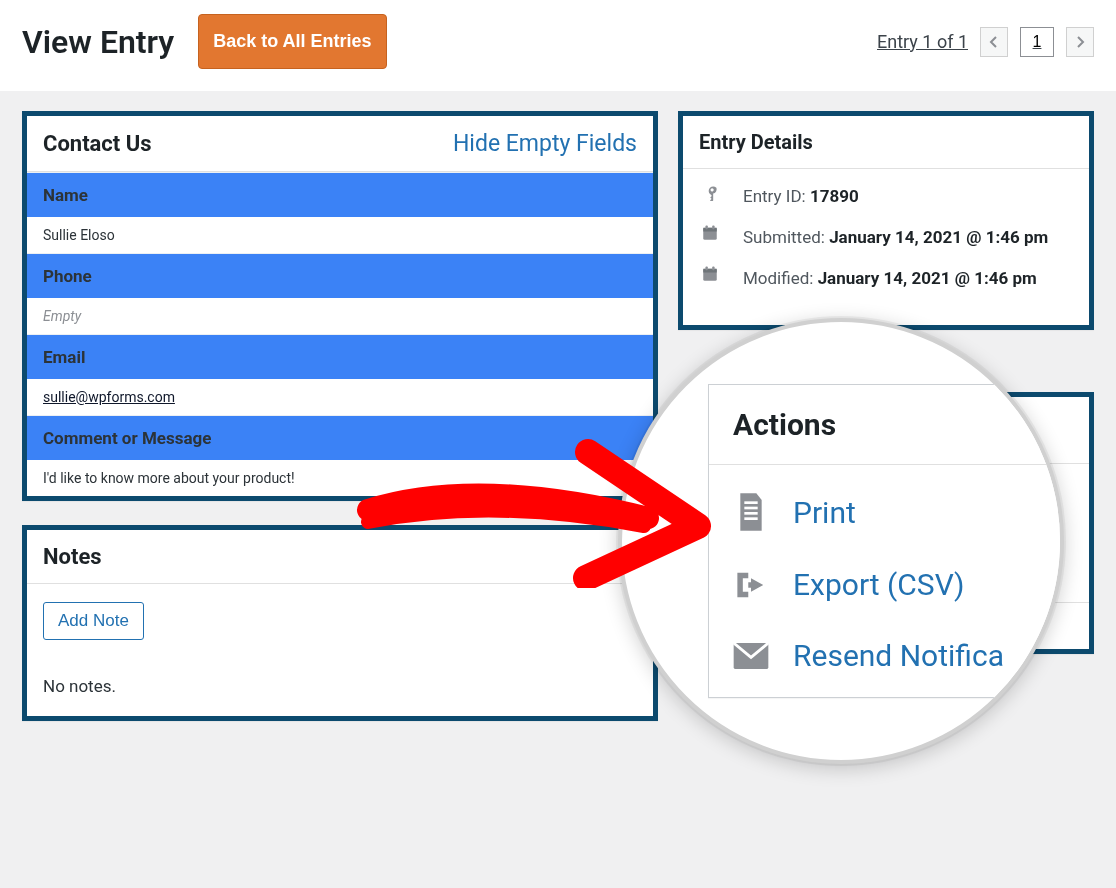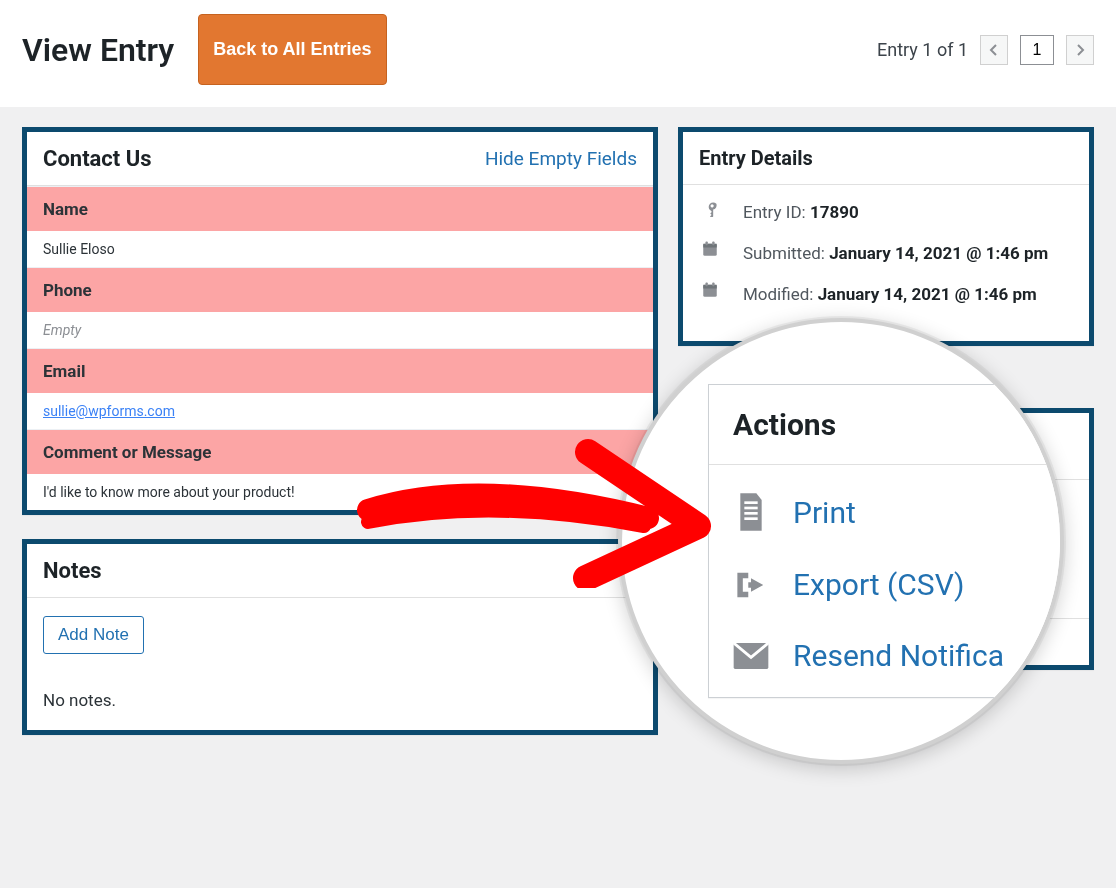--- a/index.html
+++ b/index.html
@@ -12,25 +12,25 @@
     padding: 14px 22px 22px 22px;
   }
   .header-left { display:flex; align-items:center; gap:24px; }
   .page-title { font-size: 32px; font-weight:600; color:#1d2327; }
   .btn-orange {
     background:#E27730;
     border:1px solid #c6621f;
     color:#fff;
     font-size:18px;
     font-weight:600;
-    padding:24px 14px;
+    padding:16px 14px;
     border-radius:4px;
     cursor:pointer;
   }
-  .header-right { display:flex; align-items:center; gap:12px; font-size:18px; color:#3c434a; }
+  .header-right { display:flex; align-items:center; gap:12px; font-size:18px; color:#3c434a;text-decoration:underline; }
   .pager-btn {
     width:28px; height:30px;
     border:1px solid #d0d0d0;
     background:#f6f7f7;
     color:#8c8f94;
     font-size:16px;
     display:inline-flex; align-items:center; justify-content:center;
     cursor:pointer;
   }
   .pager-input {
@@ -50,36 +50,36 @@
     margin-bottom:24px;
   }
   .panel-header {
     display:flex;
     justify-content:space-between;
     align-items:center;
     padding:14px 16px;
     border-bottom:1px solid #e0e0e0;
   }
   .panel-title { font-size:22px; font-weight:700; }
-  .link-text { color:#2271b1; font-size:19px; cursor:pointer; }
+  .link-text { color:#2271b1; font-size:23px; cursor:pointer; }
   .field-row-label {
-    background:#fca5a5;
+    background:#3b82f6;
     padding:12px 16px;
     font-weight:700;
     font-size:17px;
     color:#2c3338;
     border-top:1px solid #ecf0f4;
   }
   .field-row-value {
     padding:10px 16px;
     font-size:14px;
     color:#2c3338;
   }
   .field-row-value.empty { color:#8c8f94; font-style:italic; }
-  .field-row-value a { color:#3b82f6; text-decoration:underline; }
+  .field-row-value a { color:#0f172a; text-decoration:underline; }
 
   .notes-body { padding:18px 16px 20px 16px; }
   .btn-outline {
     border:1px solid #2271b1;
     color:#2271b1;
     background:#fff;
     padding:8px 14px;
     font-size:17px;
     border-radius:3px;
     cursor:pointer;

